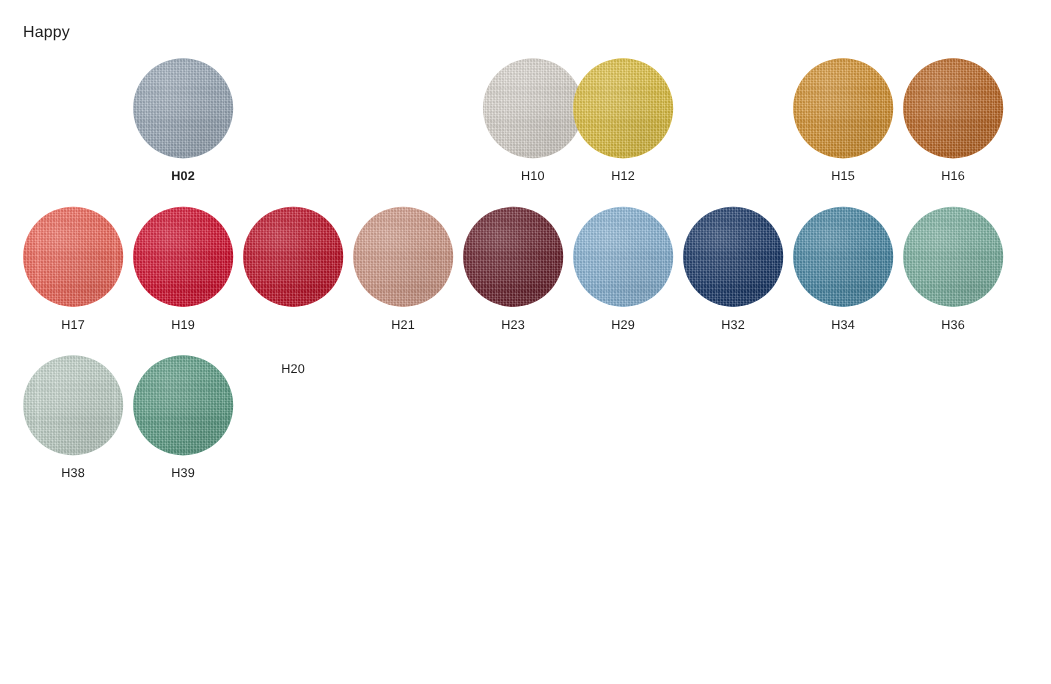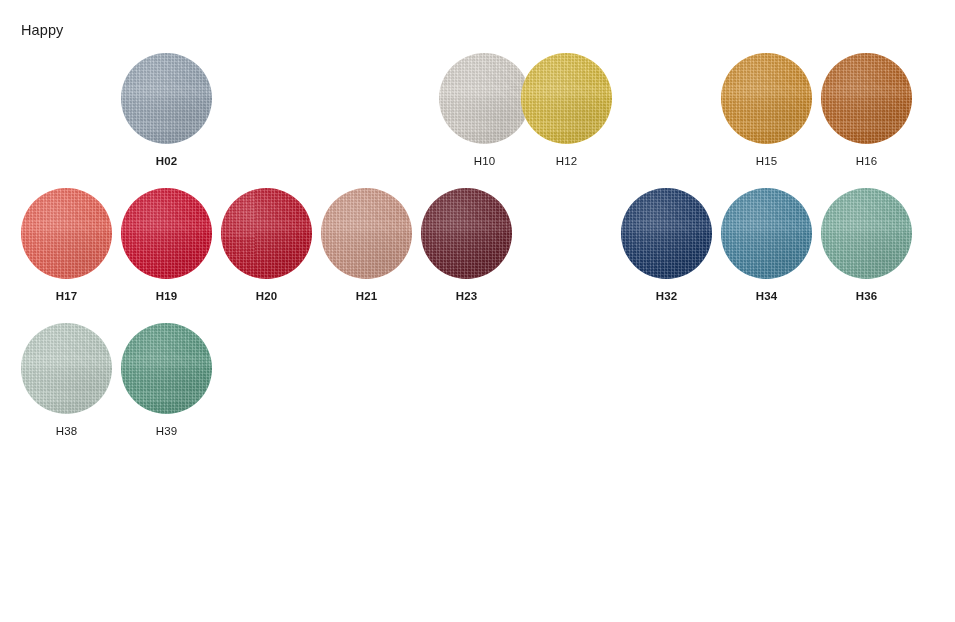--- a/index.html
+++ b/index.html
@@ -155,55 +155,62 @@
           <div class="swatch-label" style="width: 91px;">H15</div>
         </div>
         <div class="swatch-cell" title="H16" style="left: 821px; height: 135px;">
           <div class="swatch-chip" style="width: 91px; height: 91px; background-color: rgb(192, 106, 38);">
             <div class="grain"></div>
             <div class="sheen"></div>
           </div>
           <div class="swatch-label" style="width: 91px;">H16</div>
         </div>
       </div>
-      <div class="swatch-row" style="height: 135px; font-weight: bold;">
+      <div class="swatch-row" style="height: 135px;">
         <div class="swatch-cell" title="H17" style="left: 21px; height: 135px;">
           <div class="swatch-chip" style="width: 91px; height: 91px; background-color: rgb(244, 104, 90);">
             <div class="grain"></div>
             <div class="sheen"></div>
           </div>
           <div class="swatch-label" style="width: 91px;">H17</div>
         </div>
         <div class="swatch-cell" title="H19" style="left: 121px; height: 135px;">
           <div class="swatch-chip" style="width: 91px; height: 91px; background-color: rgb(216, 16, 48);">
             <div class="grain"></div>
             <div class="sheen"></div>
           </div>
           <div class="swatch-label" style="width: 91px;">H19</div>
         </div>
         <div class="swatch-cell" title="H20" style="left: 221px; height: 135px;">
           <div class="swatch-chip" style="width: 91px; height: 91px; background-color: rgb(196, 19, 42);">
             <div class="grain"></div>
             <div class="sheen"></div>
           </div>
-          <div class="swatch-label" style="width: 91px;">H20</div>
+          <div class="swatch-label" style="width: 91px; margin-top: 40px;">H20</div>
         </div>
         <div class="swatch-cell" title="H21" style="left: 321px; height: 135px;">
           <div class="swatch-chip" style="width: 91px; height: 91px; background-color: rgb(213, 157, 139);">
             <div class="grain"></div>
             <div class="sheen"></div>
           </div>
           <div class="swatch-label" style="width: 91px;">H21</div>
         </div>
         <div class="swatch-cell" title="H23" style="left: 421px; height: 135px;">
           <div class="swatch-chip" style="width: 91px; height: 91px; background-color: rgb(109, 36, 48);">
             <div class="grain"></div>
             <div class="sheen"></div>
           </div>
           <div class="swatch-label" style="width: 91px;">H23</div>
+        </div>
+        <div class="swatch-cell" title="H29" style="left: 521px; height: 135px;">
+          <div class="swatch-chip" style="width: 91px; height: 91px; background-color: rgb(138, 182, 216);">
+            <div class="grain"></div>
+            <div class="sheen"></div>
+          </div>
+          <div class="swatch-label" style="width: 91px;">H29</div>
         </div>
         <div class="swatch-cell" title="H32" style="left: 621px; height: 135px;">
           <div class="swatch-chip" style="width: 91px; height: 91px; background-color: rgb(27, 58, 107);">
             <div class="grain"></div>
             <div class="sheen"></div>
           </div>
           <div class="swatch-label" style="width: 91px;">H32</div>
         </div>
         <div class="swatch-cell" title="H34" style="left: 721px; height: 135px;">
           <div class="swatch-chip" style="width: 91px; height: 91px; background-color: rgb(74, 138, 168);">

